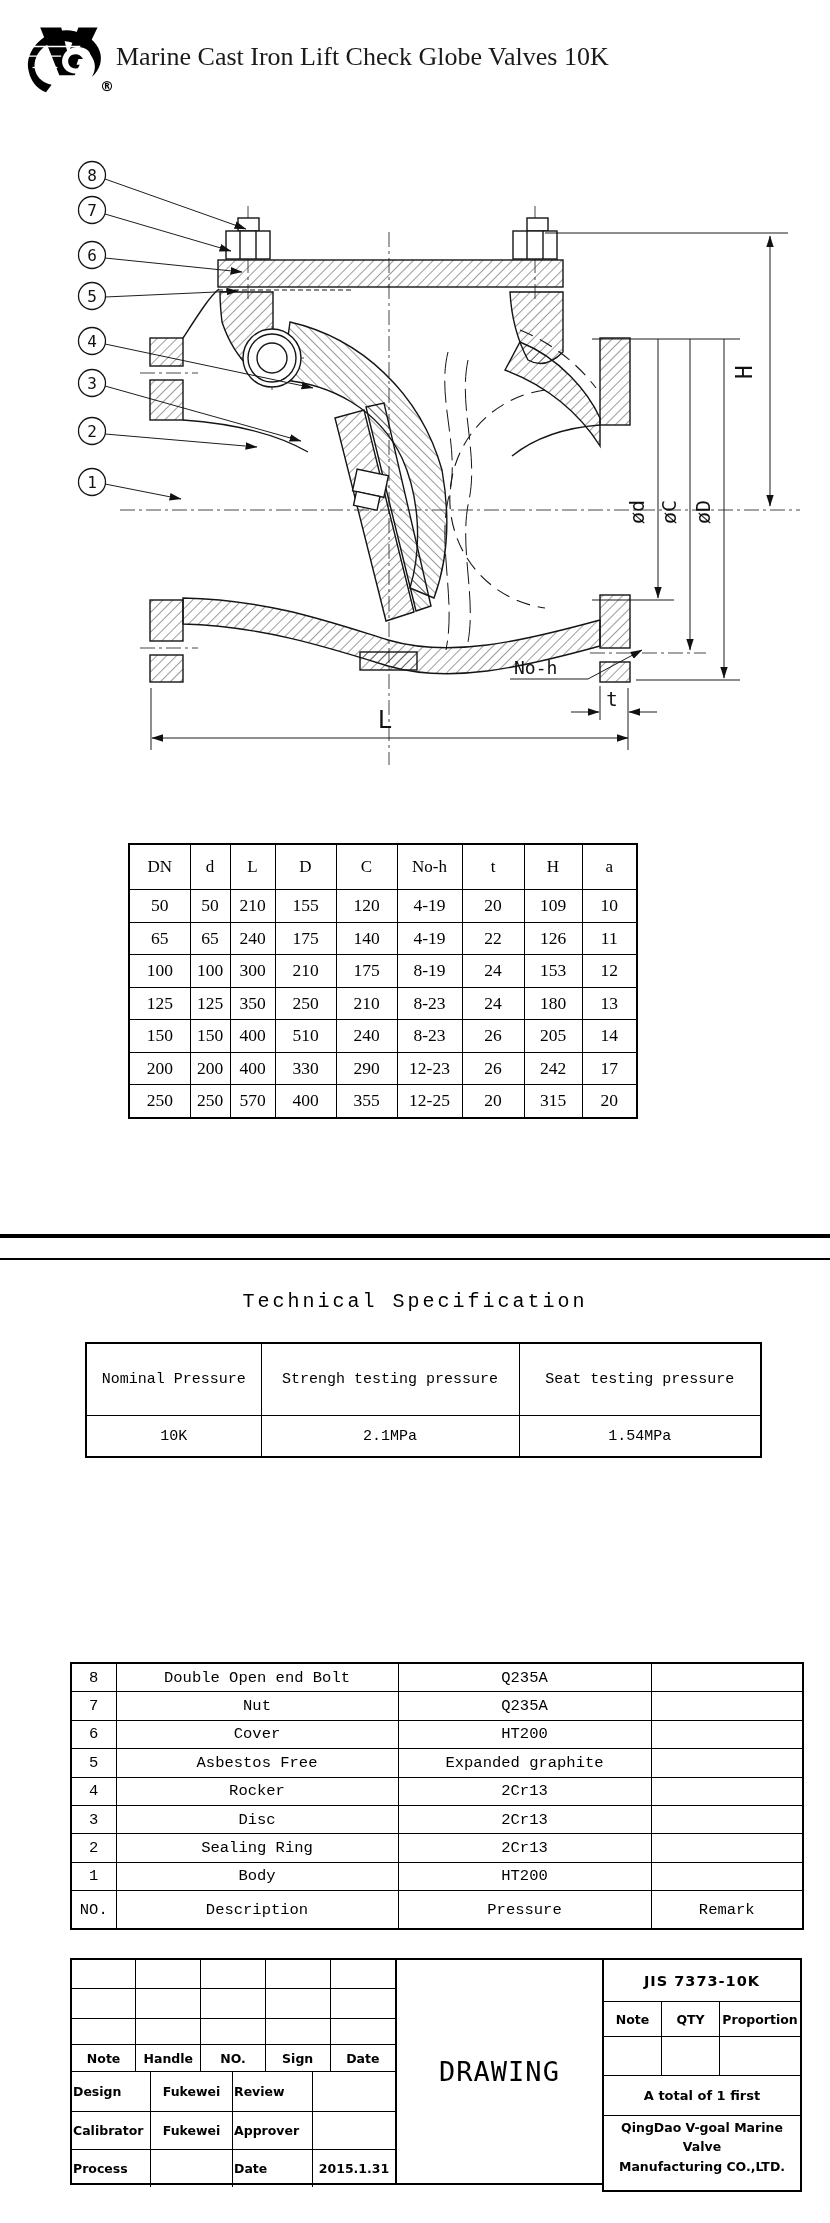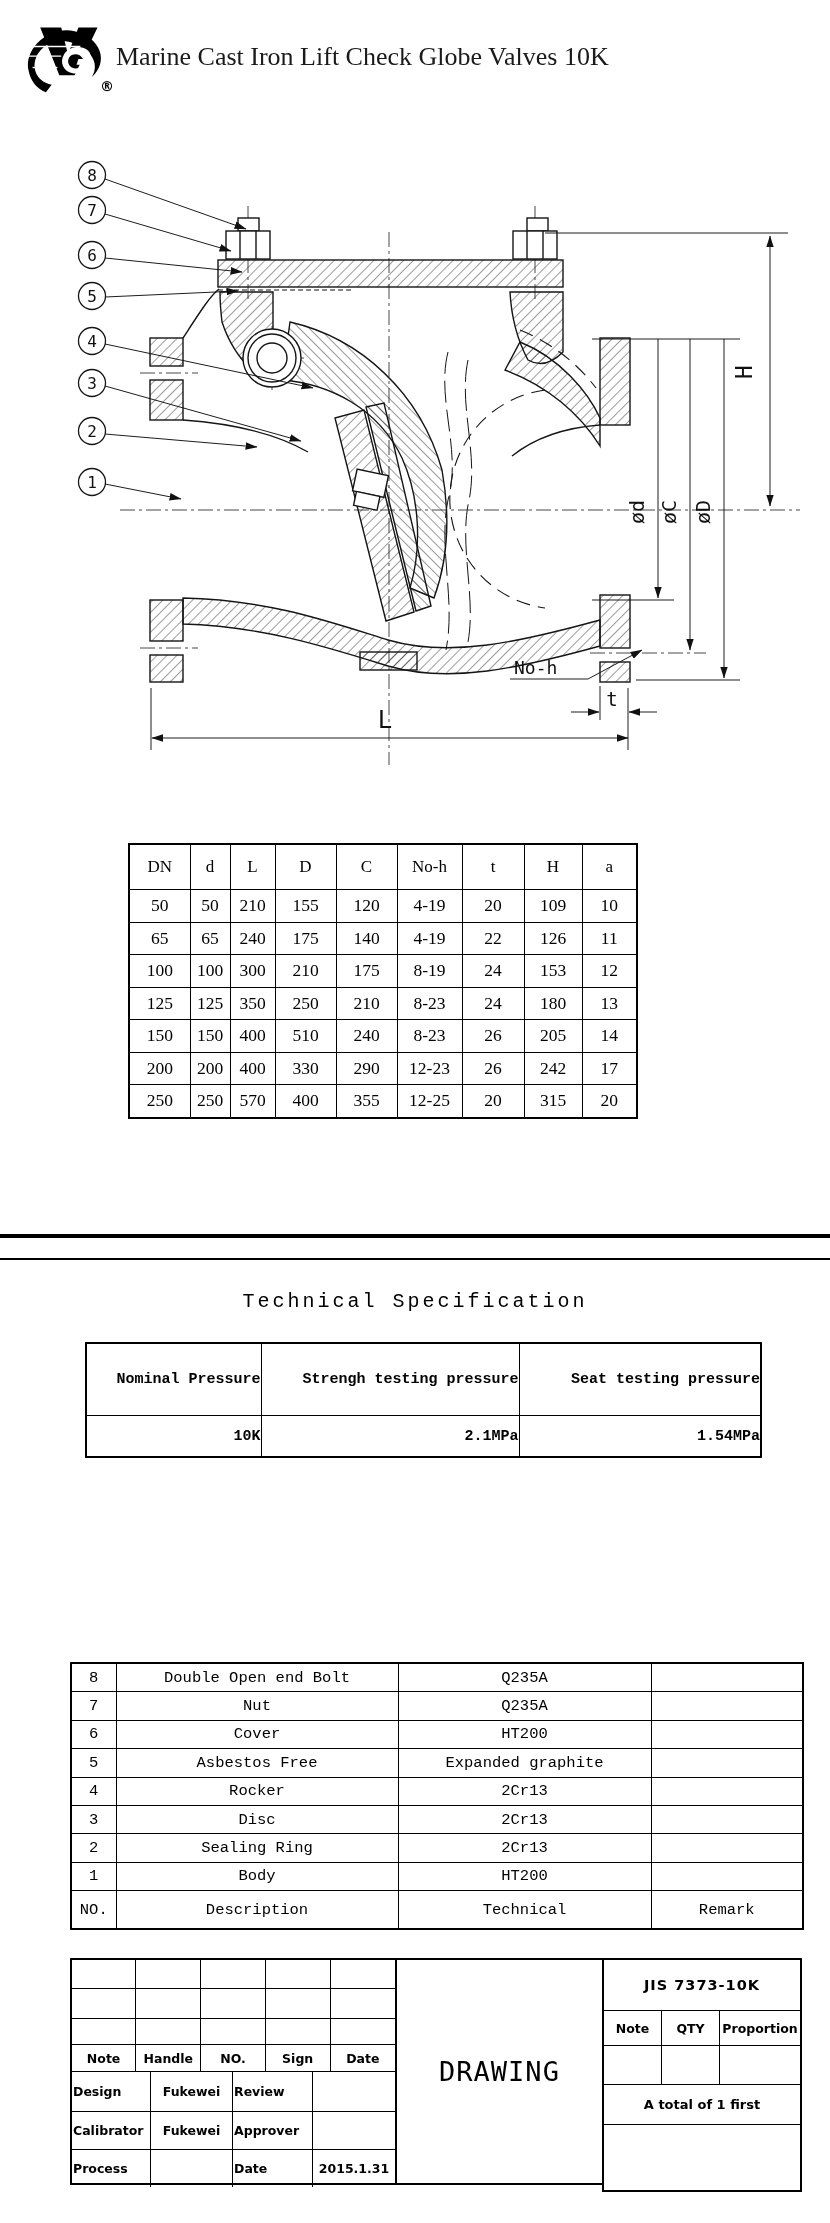--- a/index.html
+++ b/index.html
@@ -31,21 +31,21 @@
   .dim-table th{height:44px;font-size:17px}
   .dim-table td{height:31.5px;font-size:17.5px}
   
   .rule-thick{position:absolute;left:0;top:1234px;width:830px;height:4px;background:#000}
   .rule-thin{position:absolute;left:0;top:1258px;width:830px;height:2px;background:#000}
   
   .spec-title{position:absolute;left:0;top:1290px;width:830px;text-align:center;
               font-family:"Liberation Mono",monospace;font-size:20px;letter-spacing:3px}
   .spec-table{left:85px;top:1342px;width:675px;border:2px solid #000;
               font-family:"Liberation Mono",monospace}
-  .spec-table th,.spec-table td{border:1.8px solid #000;text-align:right;padding:0;font-weight:700;font-size:15px}
+  .spec-table th,.spec-table td{border:1.8px solid #000;text-align:center;padding:0;font-weight:400;font-size:15px}
   .spec-table th{height:71px}
   .spec-table td{height:40px}
   
   .parts-table{left:70px;top:1662px;width:732px;border:2px solid #000;
                font-family:"Liberation Mono",monospace}
   .parts-table td{border:1.7px solid #000;text-align:center;padding:0;font-size:15.5px;height:27.4px}
   .parts-table tr.foot td{height:37px}
   
   .tb{position:absolute;left:70px;top:1958px;width:732px;height:234px;font-size:12.5px;font-weight:700}
   .tb,.tb *{box-sizing:border-box}
@@ -53,21 +53,21 @@
   .tb-row{display:flex;width:100%}
   .tb-cell{border-right:1.6px solid #000;border-bottom:1.6px solid #000;display:flex;
            align-items:center;justify-content:center;overflow:hidden}
   .tb-cell.last{border-right:none}
   .tb-row.lastrow .tb-cell{border-bottom:none}
   .tb-cell.lab{justify-content:flex-start;padding-left:1px}
   .tb-center{position:absolute;left:327px;top:0;width:205px;height:227px;border-top:2px solid #000;
              border-bottom:2px solid #000;display:flex;align-items:center;justify-content:center;
              font-family:"DejaVu Sans Mono",monospace;font-size:27px;font-weight:400;letter-spacing:1px}
   .tb-right{position:absolute;left:532px;top:0;width:200px;height:234px;border:2px solid #000;background:#fff}
-  .jis{height:51px;display:flex;align-items:center;justify-content:center;font-size:14.5px;
+  .jis{height:42px;display:flex;align-items:center;justify-content:center;font-size:14.5px;
        letter-spacing:1px;border-bottom:1.6px solid #000}
   .qty-row{height:35px}
   .qty-row2{height:39px}
   .total-row{height:40px;display:flex;align-items:center;justify-content:center;font-size:13px;
              border-bottom:1.6px solid #000}
   .company{height:62px;display:flex;flex-direction:column;align-items:center;justify-content:center;
            font-size:12.5px;font-weight:600;line-height:1.55;text-align:center}
 </style>
 </head>
 <body>
@@ -430,21 +430,21 @@
         </tr>
         <tr>
           <td>1</td>
           <td>Body</td>
           <td>HT200</td>
           <td></td>
         </tr>
         <tr class="foot">
           <td>NO.</td>
           <td>Description</td>
-          <td>Technical</td>
+          <td>Pressure</td>
           <td>Remark</td>
         </tr>
       </tbody>
   </table>
 
   <div class="tb">
 
     <div class="tb-left">
       <div class="tb-row" style="height:29px">
         <div class="tb-cell" style="width:65px"></div>
@@ -502,15 +502,19 @@
         <div class="tb-cell" style="width:58px">Note</div>
         <div class="tb-cell" style="width:58px">QTY</div>
         <div class="tb-cell last" style="width:80px">Proportion</div>
       </div>
       <div class="tb-row qty-row2">
         <div class="tb-cell" style="width:58px"></div>
         <div class="tb-cell" style="width:58px"></div>
         <div class="tb-cell last" style="width:80px"></div>
       </div>
       <div class="total-row">A total of 1 first</div>
+      <div class="company">
+        <div>QingDao V-goal Marine Valve</div>
+        <div>Manufacturing CO.,LTD.</div>
+      </div>
     </div>
   </div>
 </div>
 
 </body></html>

